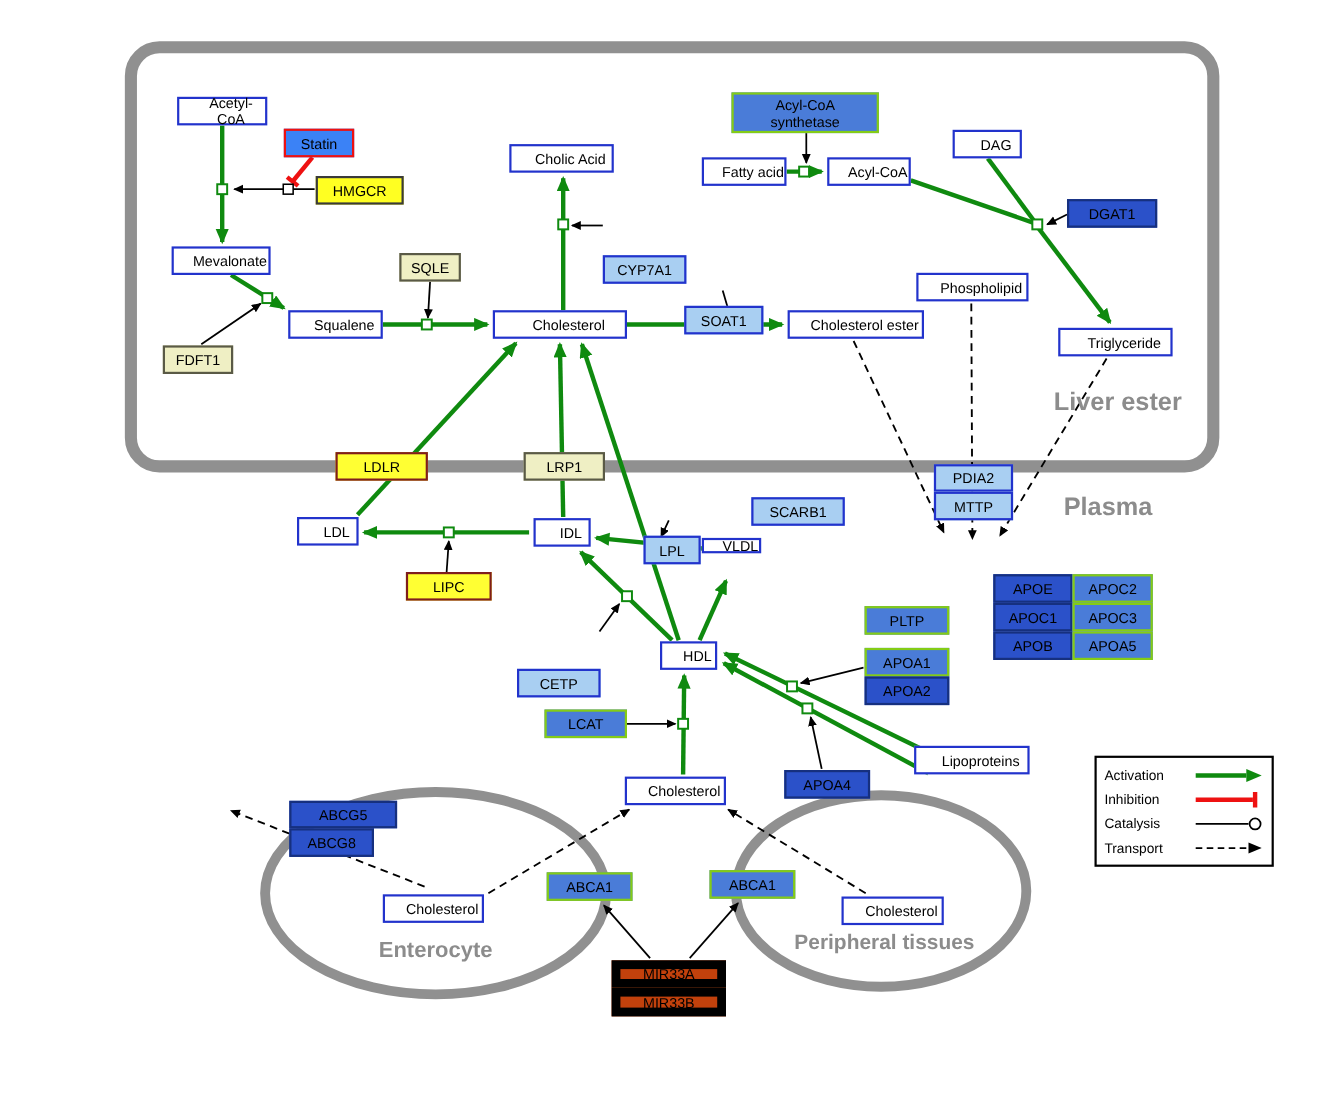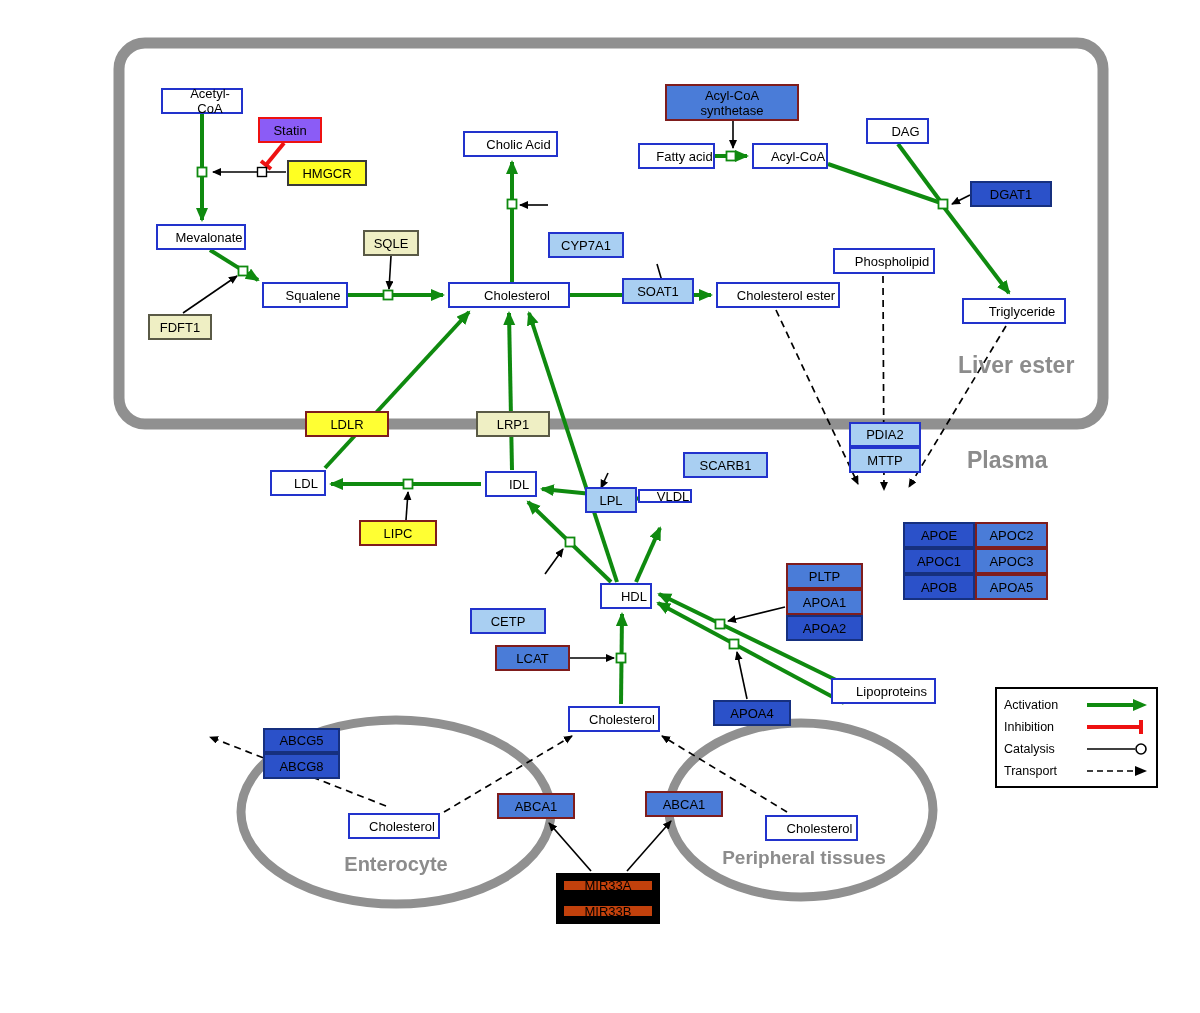--- a/index.html
+++ b/index.html
@@ -2,26 +2,26 @@
 <html><head>
 <meta charset="utf-8">
 <style>
   html,body{margin:0;padding:0;background:#fff;}
   #canvas{position:relative;width:1200px;height:1013px;background:#fff;
           font-family:"Liberation Sans",sans-serif;overflow:hidden;}
   svg.layer{position:absolute;left:0;top:0;}
   .node{position:absolute;display:flex;align-items:center;justify-content:center;
         font-size:13px;color:#000;text-align:center;box-sizing:border-box;line-height:15px;}
   .met{background:#fff;border:2px solid #2233CC;padding-left:16px;}
-  .statin{background:#8b5cf6;border:2.5px solid #EE1111;}
+  .statin{background:#3b82f6;border:2.5px solid #EE1111;}
   .yellow{background:#FFFF33;border:2px solid #7f1d1d;}
   .yellowk{background:#FFFF22;border:2px solid #3a3a3a;}
   .pale{background:#EFEFC4;border:2px solid #5a5a46;}
   .lblue{background:#A9CFF2;border:2px solid #2233CC;margin-top:40px;}
-  .mblue{background:#4A7CD8;border:2px solid #7f1d1d;}
+  .mblue{background:#4A7CD8;border:2px solid #84cc16;}
   .dblue{background:#2B51C9;border:2px solid #16307F;}
   .royal{background:#c2410c;border:8px solid #000000;text-decoration:underline;}
   .region-label{position:absolute;color:#8c8c8c;font-weight:bold;}
   #legend{position:absolute;left:995px;top:687px;width:163px;height:101px;
           border:2px solid #000;background:#fff;box-sizing:border-box;
           padding:5px 7px;display:flex;flex-direction:column;justify-content:space-between;}
   .legend-row{display:flex;align-items:center;justify-content:space-between;height:21px;}
   .legend-row span{font-size:12.5px;color:#000;}
 </style>
 </head>
@@ -138,37 +138,37 @@
   <div class="node met" style="left:962px;top:298px;width:104px;height:26px">Triglyceride</div>
   <div class="node lblue" style="left:849px;top:382px;width:72px;height:25px">PDIA2</div>
   <div class="node lblue" style="left:849px;top:407px;width:72px;height:26px">MTTP</div>
   <div class="node yellow" style="left:305px;top:411px;width:84px;height:26px">LDLR</div>
   <div class="node pale" style="left:476px;top:411px;width:74px;height:26px">LRP1</div>
   <div class="node lblue" style="left:683px;top:412px;width:85px;height:26px">SCARB1</div>
   <div class="node met" style="left:270px;top:470px;width:56px;height:26px">LDL</div>
   <div class="node met" style="left:485px;top:471px;width:52px;height:26px">IDL</div>
   <div class="node lblue" style="left:585px;top:447px;width:52px;height:26px">LPL</div>
   <div class="node met" style="left:638px;top:489px;width:54px;height:14px">VLDL</div>
-  <div class="node yellow" style="left:359px;top:520px;width:78px;height:26px">LIPC</div>
+  <div class="node yellow" style="left:369px;top:520px;width:78px;height:26px">LIPC</div>
   <div class="node lblue" style="left:470px;top:568px;width:76px;height:26px">CETP</div>
   <div class="node met" style="left:600px;top:583px;width:52px;height:26px">HDL</div>
-  <div class="node mblue" style="left:786px;top:563px;width:77px;height:26px">PLTP</div>
+  <div class="node mblue" style="left:786px;top:551px;width:77px;height:26px">PLTP</div>
   <div class="node mblue" style="left:786px;top:589px;width:77px;height:26px">APOA1</div>
   <div class="node dblue" style="left:786px;top:615px;width:77px;height:26px">APOA2</div>
   <div class="node dblue" style="left:903px;top:522px;width:72px;height:26px">APOE</div>
   <div class="node mblue" style="left:975px;top:522px;width:73px;height:26px">APOC2</div>
   <div class="node dblue" style="left:903px;top:548px;width:72px;height:26px">APOC1</div>
   <div class="node mblue" style="left:975px;top:548px;width:73px;height:26px">APOC3</div>
   <div class="node dblue" style="left:903px;top:574px;width:72px;height:26px">APOB</div>
   <div class="node mblue" style="left:975px;top:574px;width:73px;height:26px">APOA5</div>
   <div class="node mblue" style="left:495px;top:645px;width:75px;height:26px">LCAT</div>
   <div class="node dblue" style="left:713px;top:700px;width:78px;height:26px">APOA4</div>
   <div class="node met" style="left:831px;top:678px;width:105px;height:26px">Lipoproteins</div>
   <div class="node met" style="left:568px;top:706px;width:92px;height:26px">Cholesterol</div>
-  <div class="node dblue" style="left:263px;top:728px;width:77px;height:25px">ABCG5</div>
+  <div class="node dblue" style="left:263px;top:728px;width:98px;height:25px">ABCG5</div>
   <div class="node dblue" style="left:263px;top:753px;width:77px;height:26px">ABCG8</div>
   <div class="node met" style="left:348px;top:813px;width:92px;height:26px">Cholesterol</div>
   <div class="node mblue" style="left:497px;top:793px;width:78px;height:26px">ABCA1</div>
   <div class="node mblue" style="left:645px;top:791px;width:78px;height:26px">ABCA1</div>
   <div class="node met" style="left:765px;top:815px;width:93px;height:26px">Cholesterol</div>
   <div class="node royal" style="left:556px;top:873px;width:104px;height:25px">MIR33A</div>
   <div class="node royal" style="left:556px;top:898px;width:104px;height:26px">MIR33B</div>
 
   <div class="region-label" style="left:958px;top:352px;font-size:23px">Liver ester</div>
   <div class="region-label" style="left:967px;top:447px;font-size:23px">Plasma</div>

